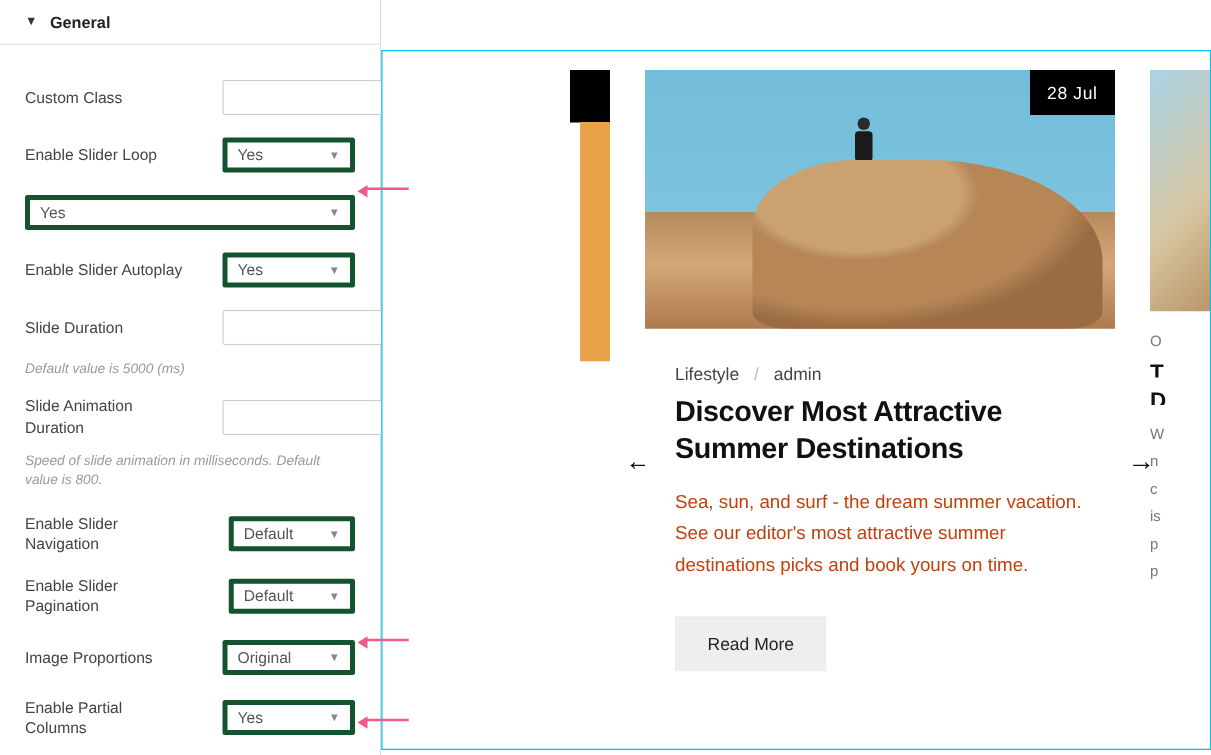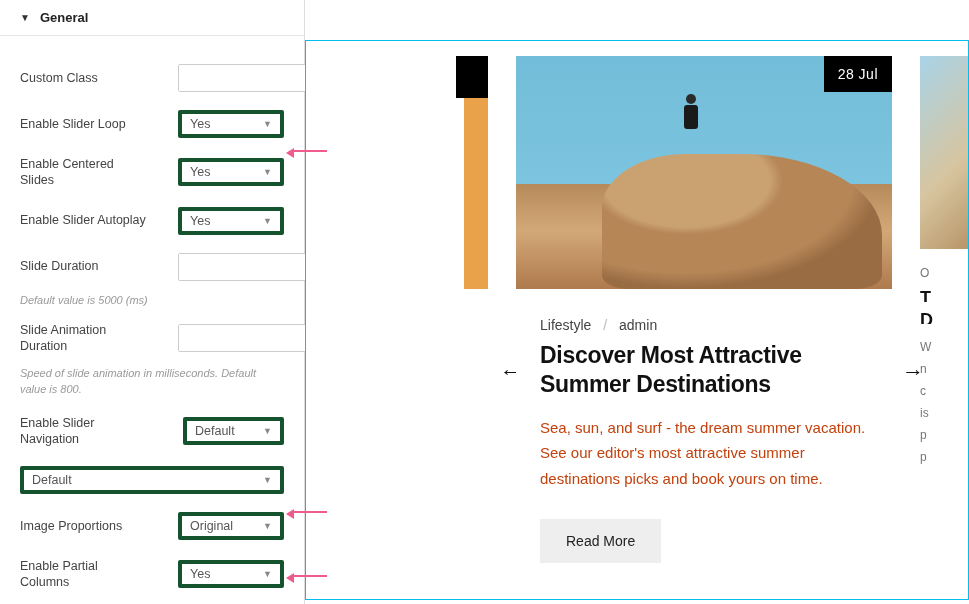--- a/index.html
+++ b/index.html
@@ -16,21 +16,21 @@
   .text-input { flex: 1; height: 28px; border: 1px solid #ccc; background: #fff; display: flex; border-radius: 2px; }
   .text-input .txt { flex: 1; border: none; outline: none; font-size: 12.5px; padding: 0 6px; }
   .text-input .addon { width: 22px; border-left: 1px solid #ccc; display: flex; align-items: center; justify-content: center; color: #777; font-size: 11px; cursor: pointer; }
   .help { font-size: 11px; color: #9a9a9a; font-style: italic; margin: -6px 0 14px 0; line-height: 1.4; }
   .collapse-handle { position: absolute; left: 305px; top: 348px; width: 16px; height: 36px; background: #ecedef; display: flex; align-items: center; justify-content: center; font-size: 10px; color: #666; cursor: pointer; }
   .preview { position: absolute; left: 305px; top: 0; right: 0; bottom: 0; background: #fff; }
   .preview-frame { position: absolute; left: 0; top: 40px; right: 0; height: 560px; border: 1px solid #00bfef; background: #fff; overflow: hidden; }
   .partial-left { position: absolute; left: 158px; top: 15px; width: 24px; height: 233px; background: linear-gradient(180deg,#000 0 42px,#e9a24a 42px 100%); }
   .date-badge-left { position: absolute; left: 150px; top: 15px; width: 32px; height: 42px; background: #000; color: #fff; font-size: 12px; display: flex; align-items: center; justify-content: flex-end; padding-right: 2px; letter-spacing: 0.5px; }
   .card { position: absolute; left: 210px; top: 15px; width: 376px; background: #fff; }
-  .card-img { height: 233px; background: linear-gradient(180deg,#72bdd9 0%, #7cc4df 55%, #b78a5c 55%, #d3a877 75%, #ae7a4e 100%); position: relative; overflow: hidden; }
+  .card-img { height: 207px; background: linear-gradient(180deg,#72bdd9 0%, #7cc4df 55%, #b78a5c 55%, #d3a877 75%, #ae7a4e 100%); position: relative; overflow: hidden; }
   .card-img::after { content: ""; position: absolute; right: 10px; bottom: 0; width: 280px; height: 135px; background: radial-gradient(ellipse at 30% 20%, #caa271 0 30%, #b68657 35% 60%, #9a6c43 70% 100%); border-radius: 30% 50% 10% 10% / 40% 60% 10% 10%; }
   .person { position: absolute; left: 165px; top: 38px; width: 20px; height: 50px; }
   .person .head { width: 10px; height: 10px; background: #2b2b2b; border-radius: 50%; margin: 0 auto; }
   .person .body { width: 14px; height: 24px; background: #1a1a1a; margin: 1px auto 0; border-radius: 3px; }
   .date-badge { position: absolute; right: 0; top: 0; background: #000; color: #fff; font-size: 14px; padding: 10px 14px; letter-spacing: 0.5px; }
   .card-body { padding: 28px 24px 12px; }
   .meta { font-size: 14px; color: #444; margin-bottom: 8px; }
   .meta .sep { margin: 0 8px; color: #bbb; }
   .card-title { font-size: 23px; font-weight: 600; color: #111; margin-bottom: 16px; line-height: 1.25; letter-spacing: -0.3px; }
   .card-text { font-size: 15px; color: #c2410c; line-height: 1.7; margin-bottom: 28px; }
@@ -65,21 +65,20 @@
 
     <div class="row">
       <span class="label">Enable Slider Loop</span>
       <div class="select">
         <span>Yes</span>
         <span class="caret">▼</span>
       </div>
     </div>
 
     <div class="row">
-      <span class="label">Enable Centered Slides</span>
       <div class="select">
         <span>Yes</span>
         <span class="caret">▼</span>
       </div>
     </div>
 
     <div class="row">
       <span class="label">Enable Slider Autoplay</span>
       <div class="select">
         <span>Yes</span>
@@ -107,20 +106,21 @@
 
     <div class="row">
       <span class="label" style="flex-basis:135px">Enable Slider Navigation</span>
       <div class="select">
         <span>Default</span>
         <span class="caret">▼</span>
       </div>
     </div>
 
     <div class="row">
+      <span class="label" style="flex-basis:135px">Enable Slider Pagination</span>
       <div class="select">
         <span>Default</span>
         <span class="caret">▼</span>
       </div>
     </div>
 
     <div class="row">
       <span class="label">Image Proportions</span>
       <div class="select">
         <span>Original</span>

